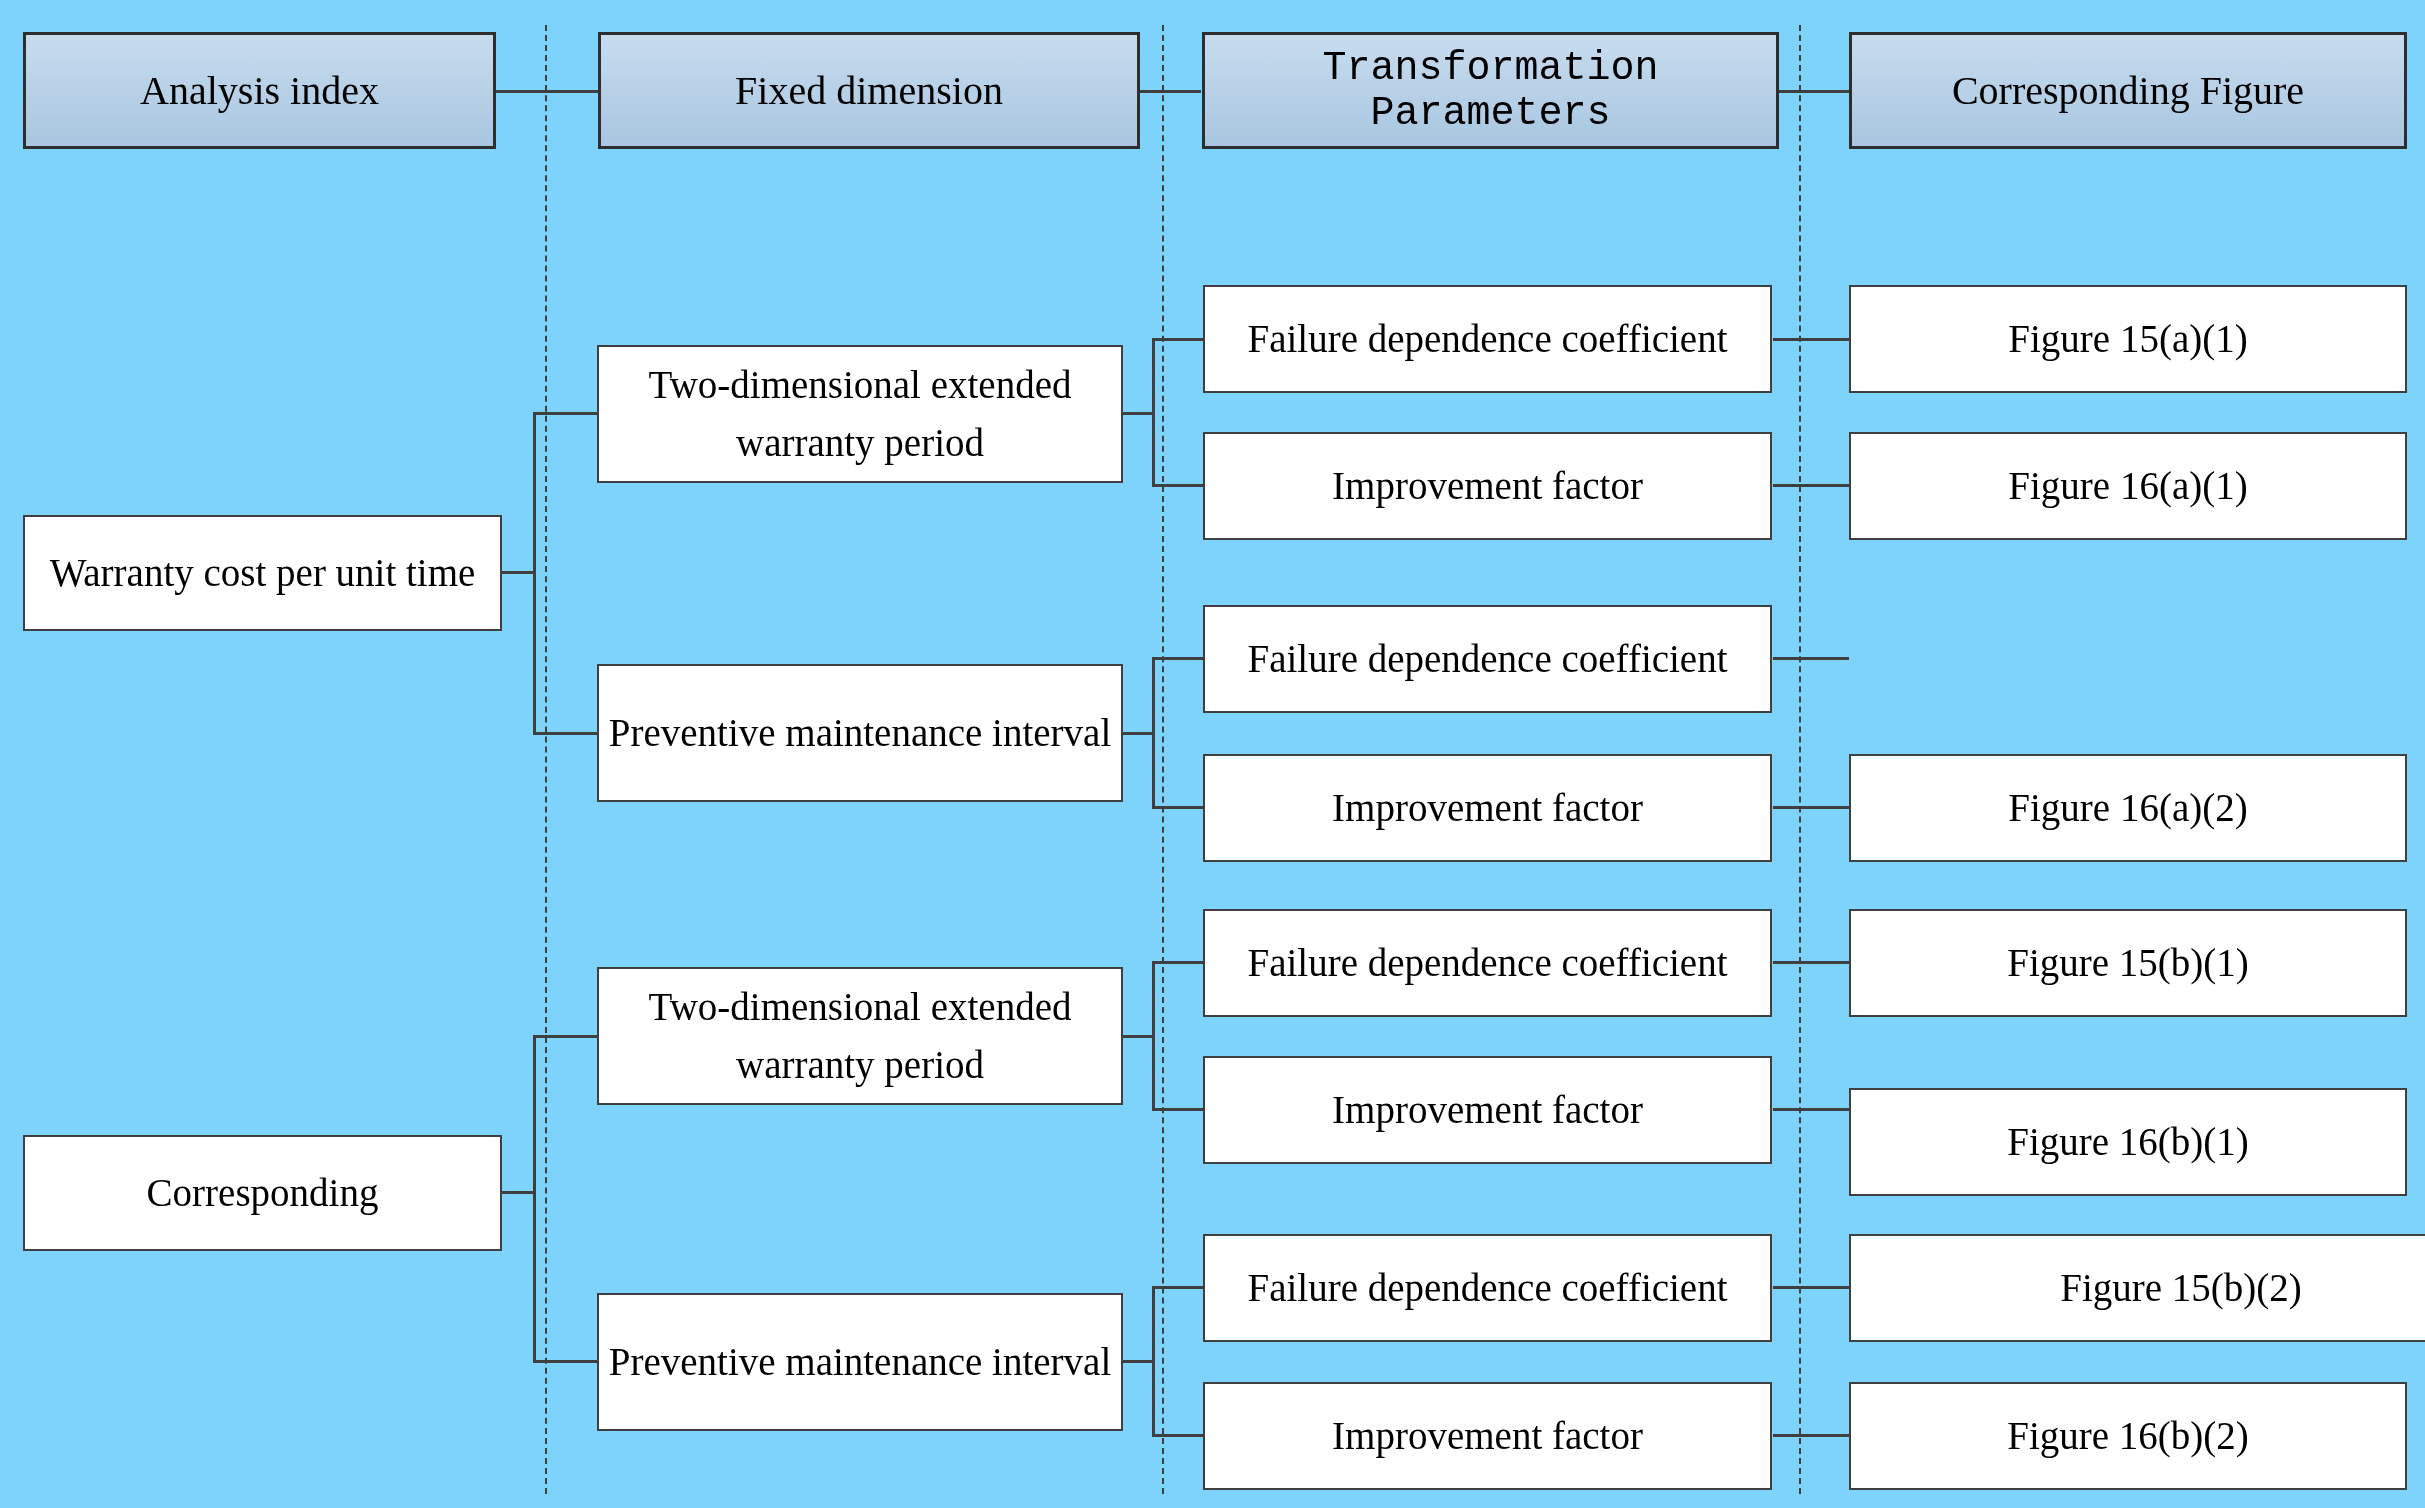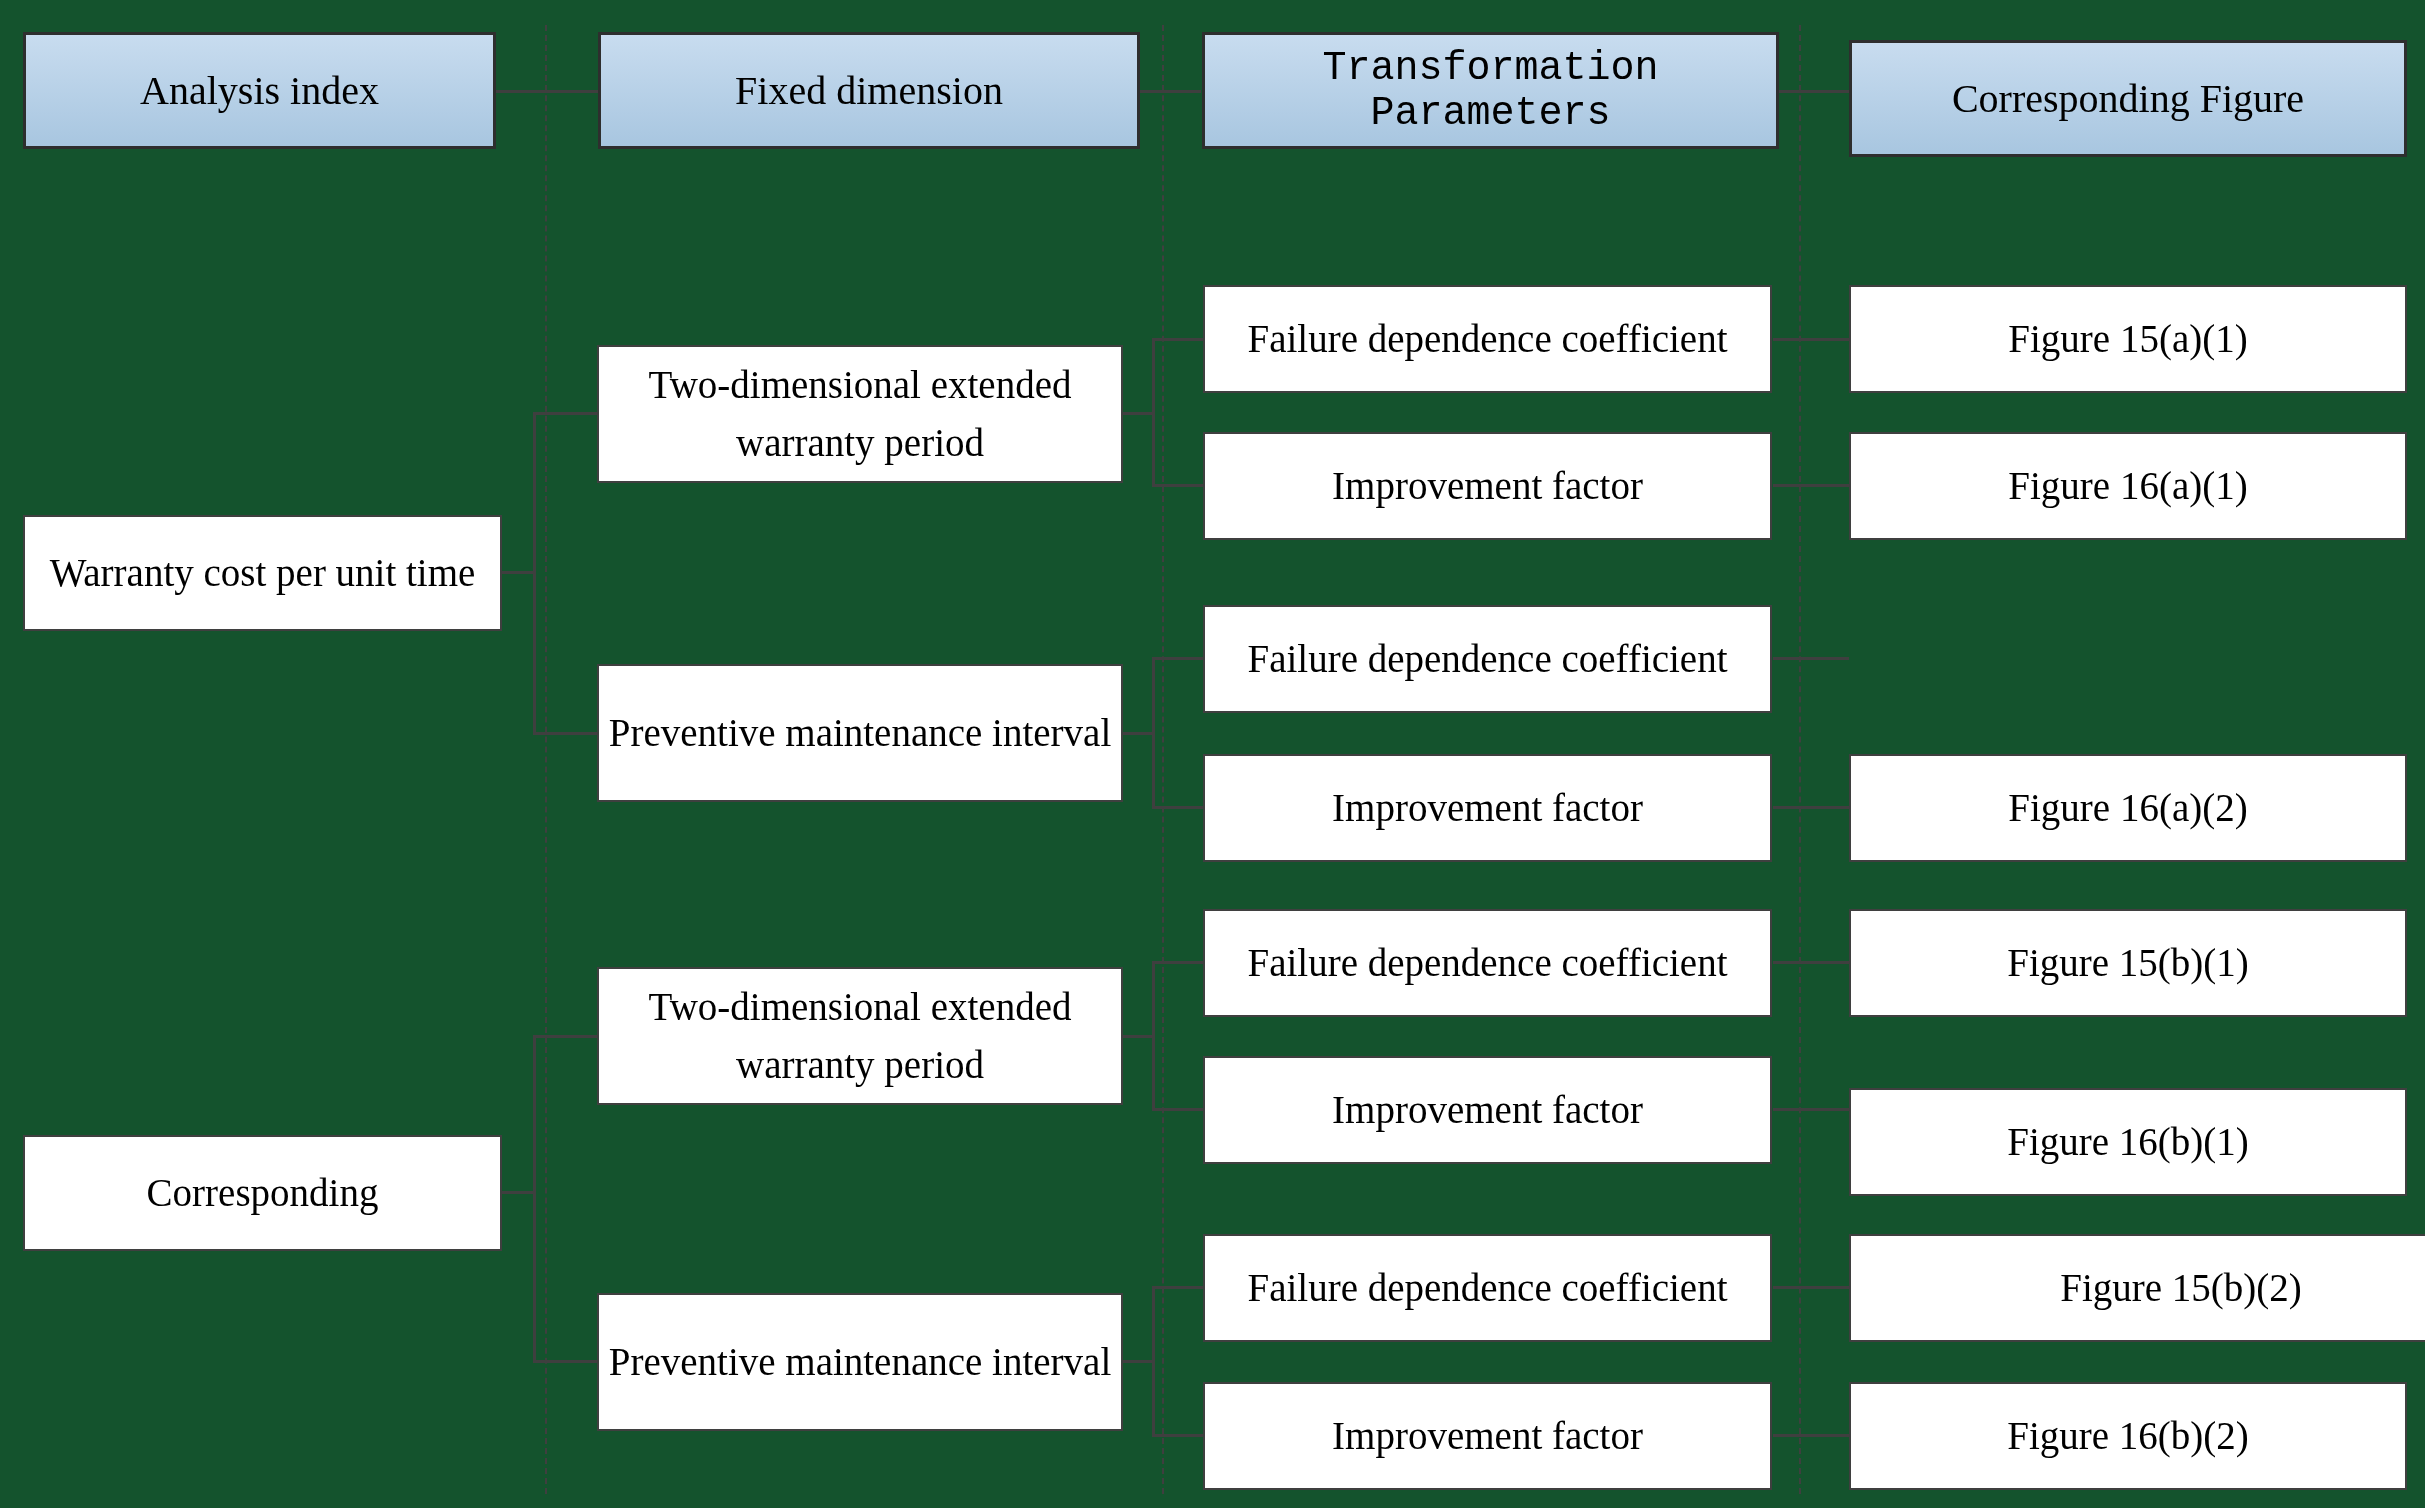--- a/index.html
+++ b/index.html
@@ -7,21 +7,21 @@
     --header-fill-top:#c8dcef;
     --header-fill-bottom:#a8c6e0;
     --box-fill:#ffffff;
     --text:#000000;
   }
   *{box-sizing:border-box;margin:0;padding:0;}
   html,body{background:#ffffff;}
   #canvas{
     position:relative;
     width:2426px;height:1508px;
-    background:#14532d;
+    background:#7dd3fc;
     font-family:"Liberation Serif","DejaVu Serif",serif;
     color:var(--text);
   }
   .hdr{
     position:absolute;
     background:linear-gradient(180deg,var(--header-fill-top) 0%,var(--header-fill-bottom) 100%);
     border:3.3px solid #2e2e2e;
     display:flex;align-items:center;justify-content:center;
     font-size:40px;
     text-align:center;
@@ -51,21 +51,21 @@
 
   <div class="hdr" style="left:23px;top:32px;width:473px;height:117px;">
     <span>Analysis index</span>
   </div>
   <div class="hdr" style="left:598px;top:32px;width:542px;height:117px;">
     <span>Fixed dimension</span>
   </div>
   <div class="hdr" style="left:1202px;top:32px;width:577px;height:117px;font-family:Liberation Mono, monospace;">
     <span>Transformation Parameters</span>
   </div>
-  <div class="hdr" style="left:1849px;top:40px;width:558px;height:117px;">
+  <div class="hdr" style="left:1849px;top:32px;width:558px;height:117px;">
     <span>Corresponding Figure</span>
   </div>
 
   <div class="h" style="left:496px;top:90px;width:102px;"></div>
   <div class="h" style="left:1140px;top:90px;width:61px;"></div>
   <div class="h" style="left:1779px;top:90px;width:70px;"></div>
 
   <div class="box" style="left:23px;top:515px;width:479px;height:116px;">
     <span>Warranty cost per unit time</span>
   </div>

